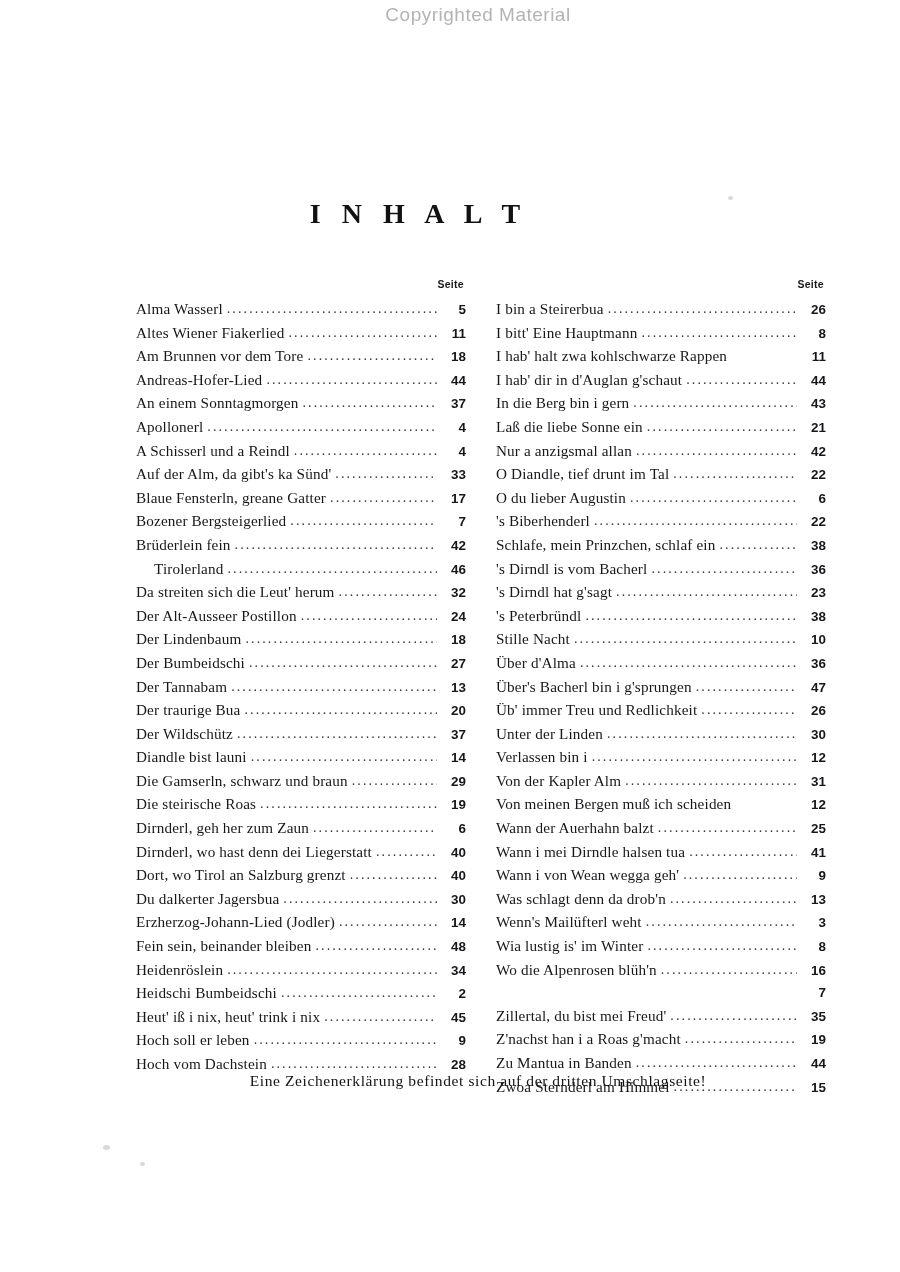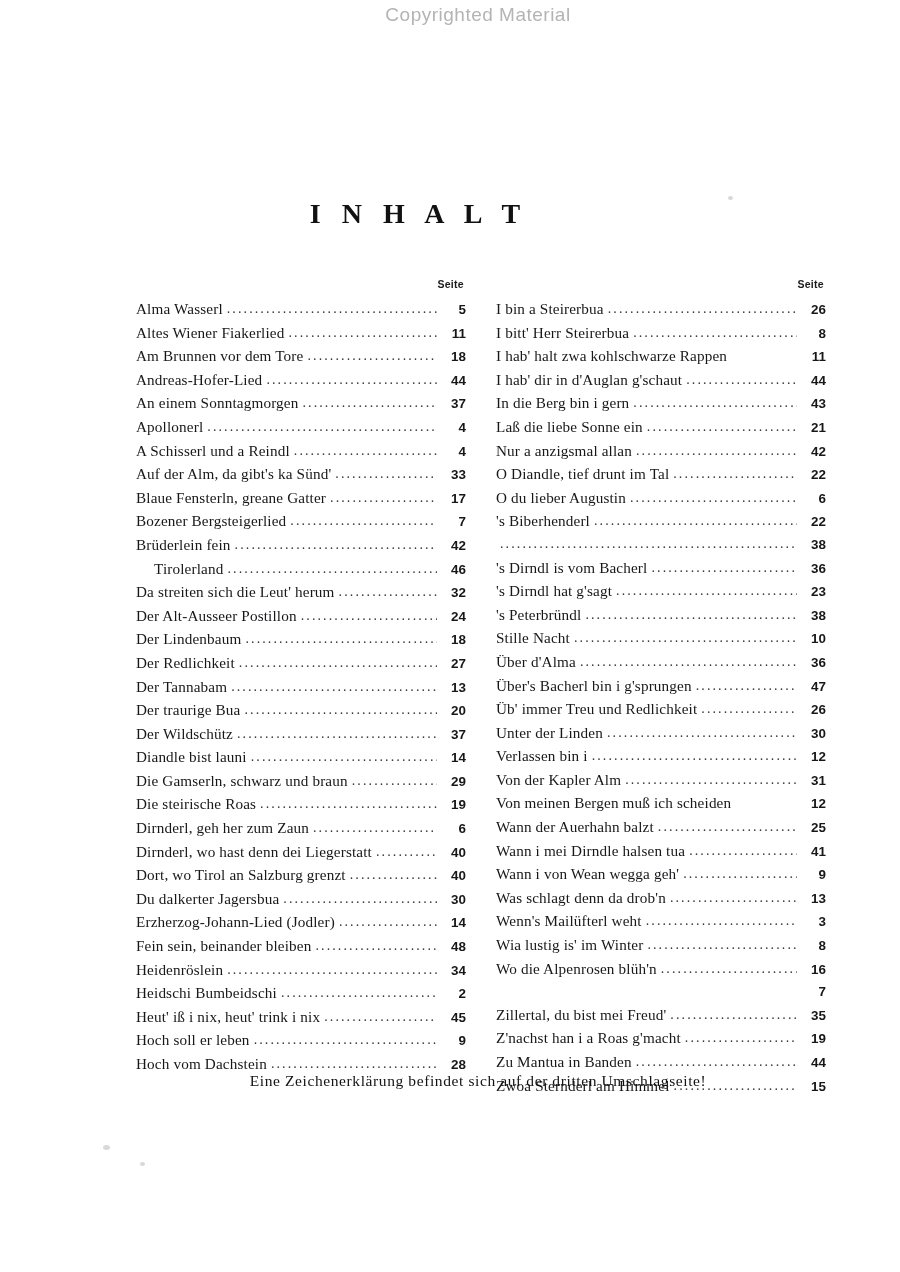--- a/index.html
+++ b/index.html
@@ -204,21 +204,21 @@
             <span class="etitle">Der Alt-Ausseer Postillon</span>
             <span class="dots">...............................................................................................</span>
             <span class="epage">24</span>
           </div>
           <div class="entry">
             <span class="etitle">Der Lindenbaum</span>
             <span class="dots">...............................................................................................</span>
             <span class="epage">18</span>
           </div>
           <div class="entry">
-            <span class="etitle">Der Redlichkeit</span>
+            <span class="etitle">Der Bumbeidschi</span>
             <span class="dots">...............................................................................................</span>
             <span class="epage">27</span>
           </div>
           <div class="entry">
             <span class="etitle">Der Tannabam</span>
             <span class="dots">...............................................................................................</span>
             <span class="epage">13</span>
           </div>
           <div class="entry">
             <span class="etitle">Der traurige Bua</span>
@@ -304,21 +304,21 @@
     </div>
     <div class="col">
       <div class="seite-head">Seite</div>
       <div id="col1">
           <div class="entry">
             <span class="etitle">I bin a Steirerbua</span>
             <span class="dots">...............................................................................................</span>
             <span class="epage">26</span>
           </div>
           <div class="entry">
-            <span class="etitle">I bitt' Herr Steirerbua</span>
+            <span class="etitle">I bitt' Eine Hauptmann</span>
             <span class="dots">...............................................................................................</span>
             <span class="epage">8</span>
           </div>
           <div class="entry nodots">
             <span class="etitle">I hab' halt zwa kohlschwarze Rappen</span>
             <span class="dots">...............................................................................................</span>
             <span class="epage">11</span>
           </div>
           <div class="entry">
             <span class="etitle">I hab' dir in d'Auglan g'schaut</span>
@@ -349,20 +349,21 @@
             <span class="etitle">O du lieber Augustin</span>
             <span class="dots">...............................................................................................</span>
             <span class="epage">6</span>
           </div>
           <div class="entry">
             <span class="etitle">'s Biberhenderl</span>
             <span class="dots">...............................................................................................</span>
             <span class="epage">22</span>
           </div>
           <div class="entry">
+            <span class="etitle">Schlafe, mein Prinzchen, schlaf ein</span>
             <span class="dots">...............................................................................................</span>
             <span class="epage">38</span>
           </div>
           <div class="entry">
             <span class="etitle">'s Dirndl is vom Bacherl</span>
             <span class="dots">...............................................................................................</span>
             <span class="epage">36</span>
           </div>
           <div class="entry">
             <span class="etitle">'s Dirndl hat g'sagt</span>

